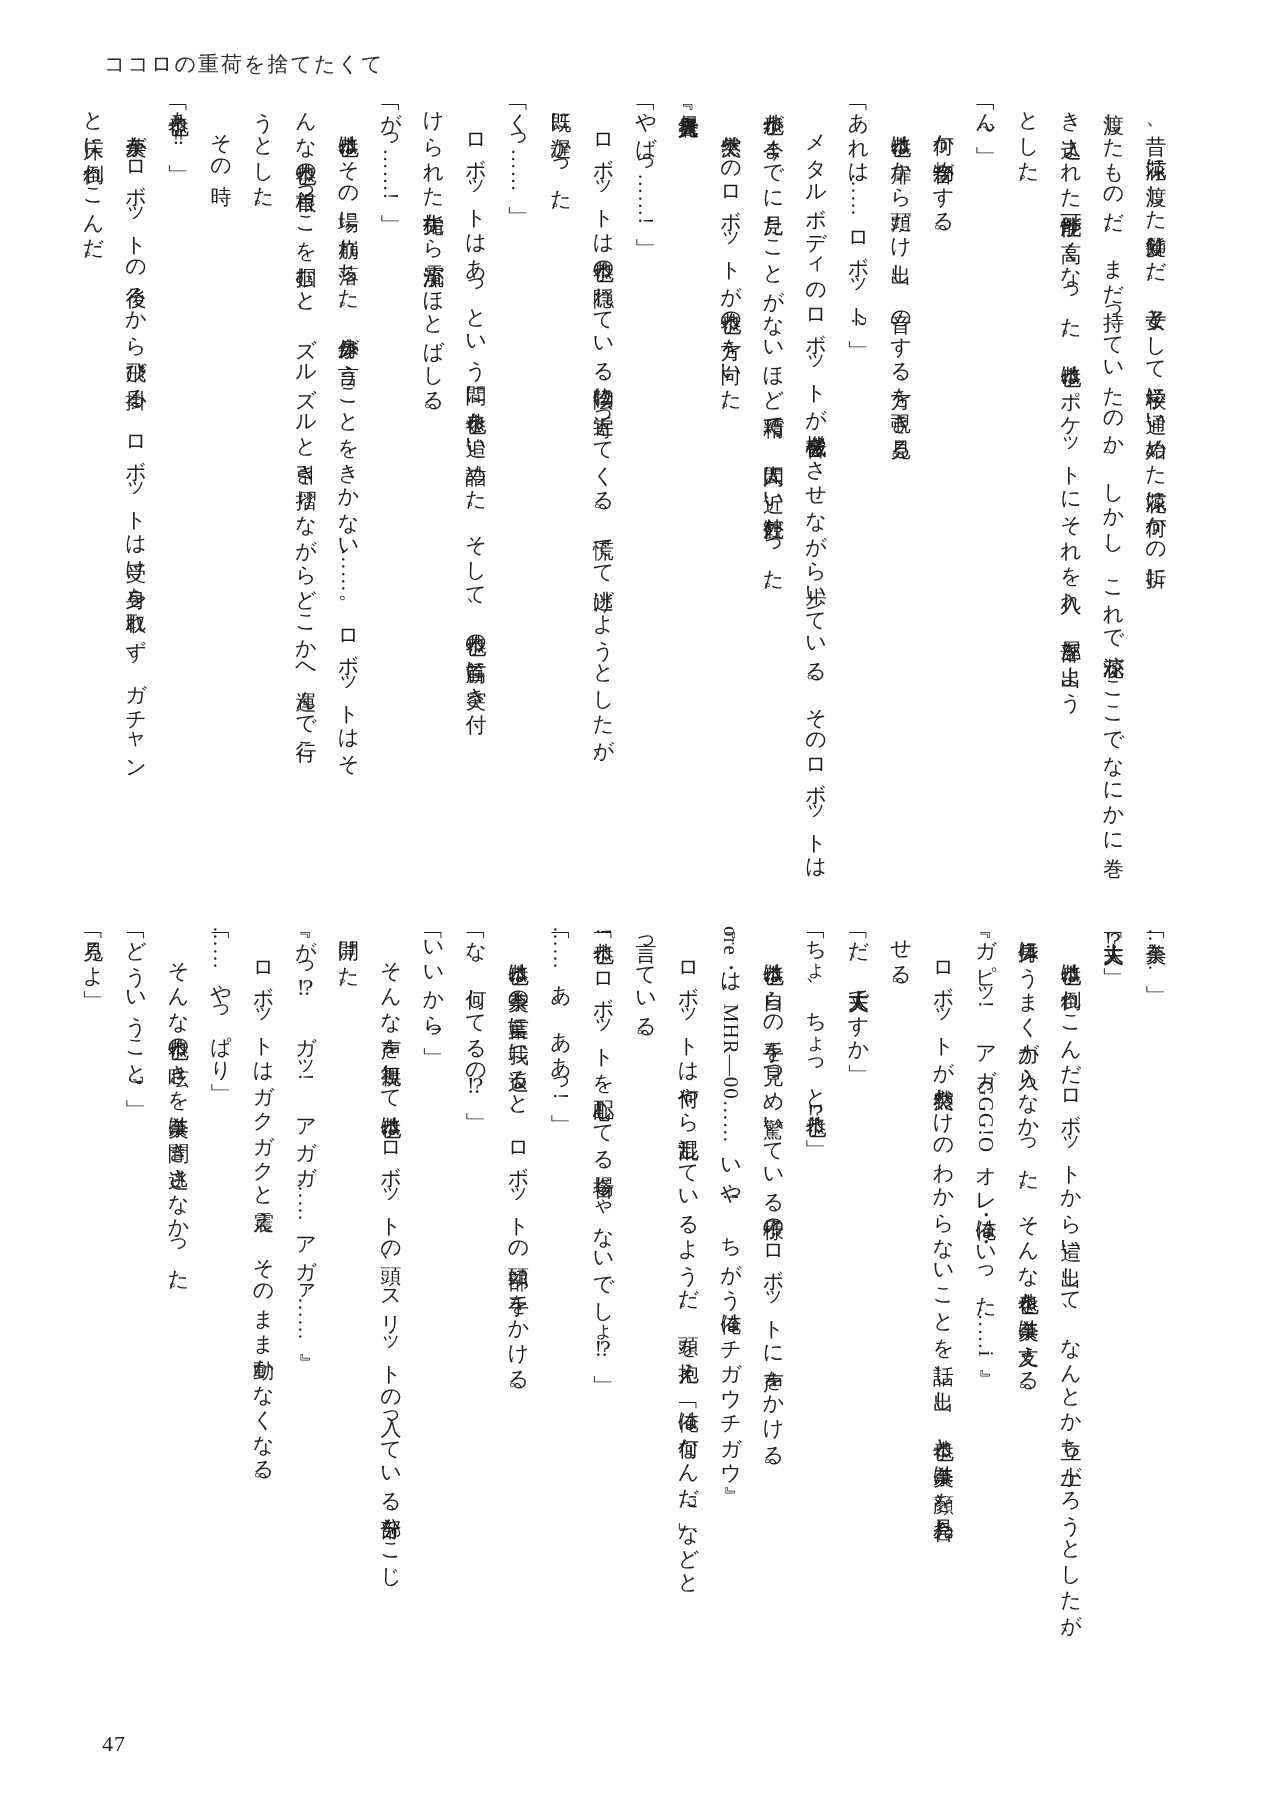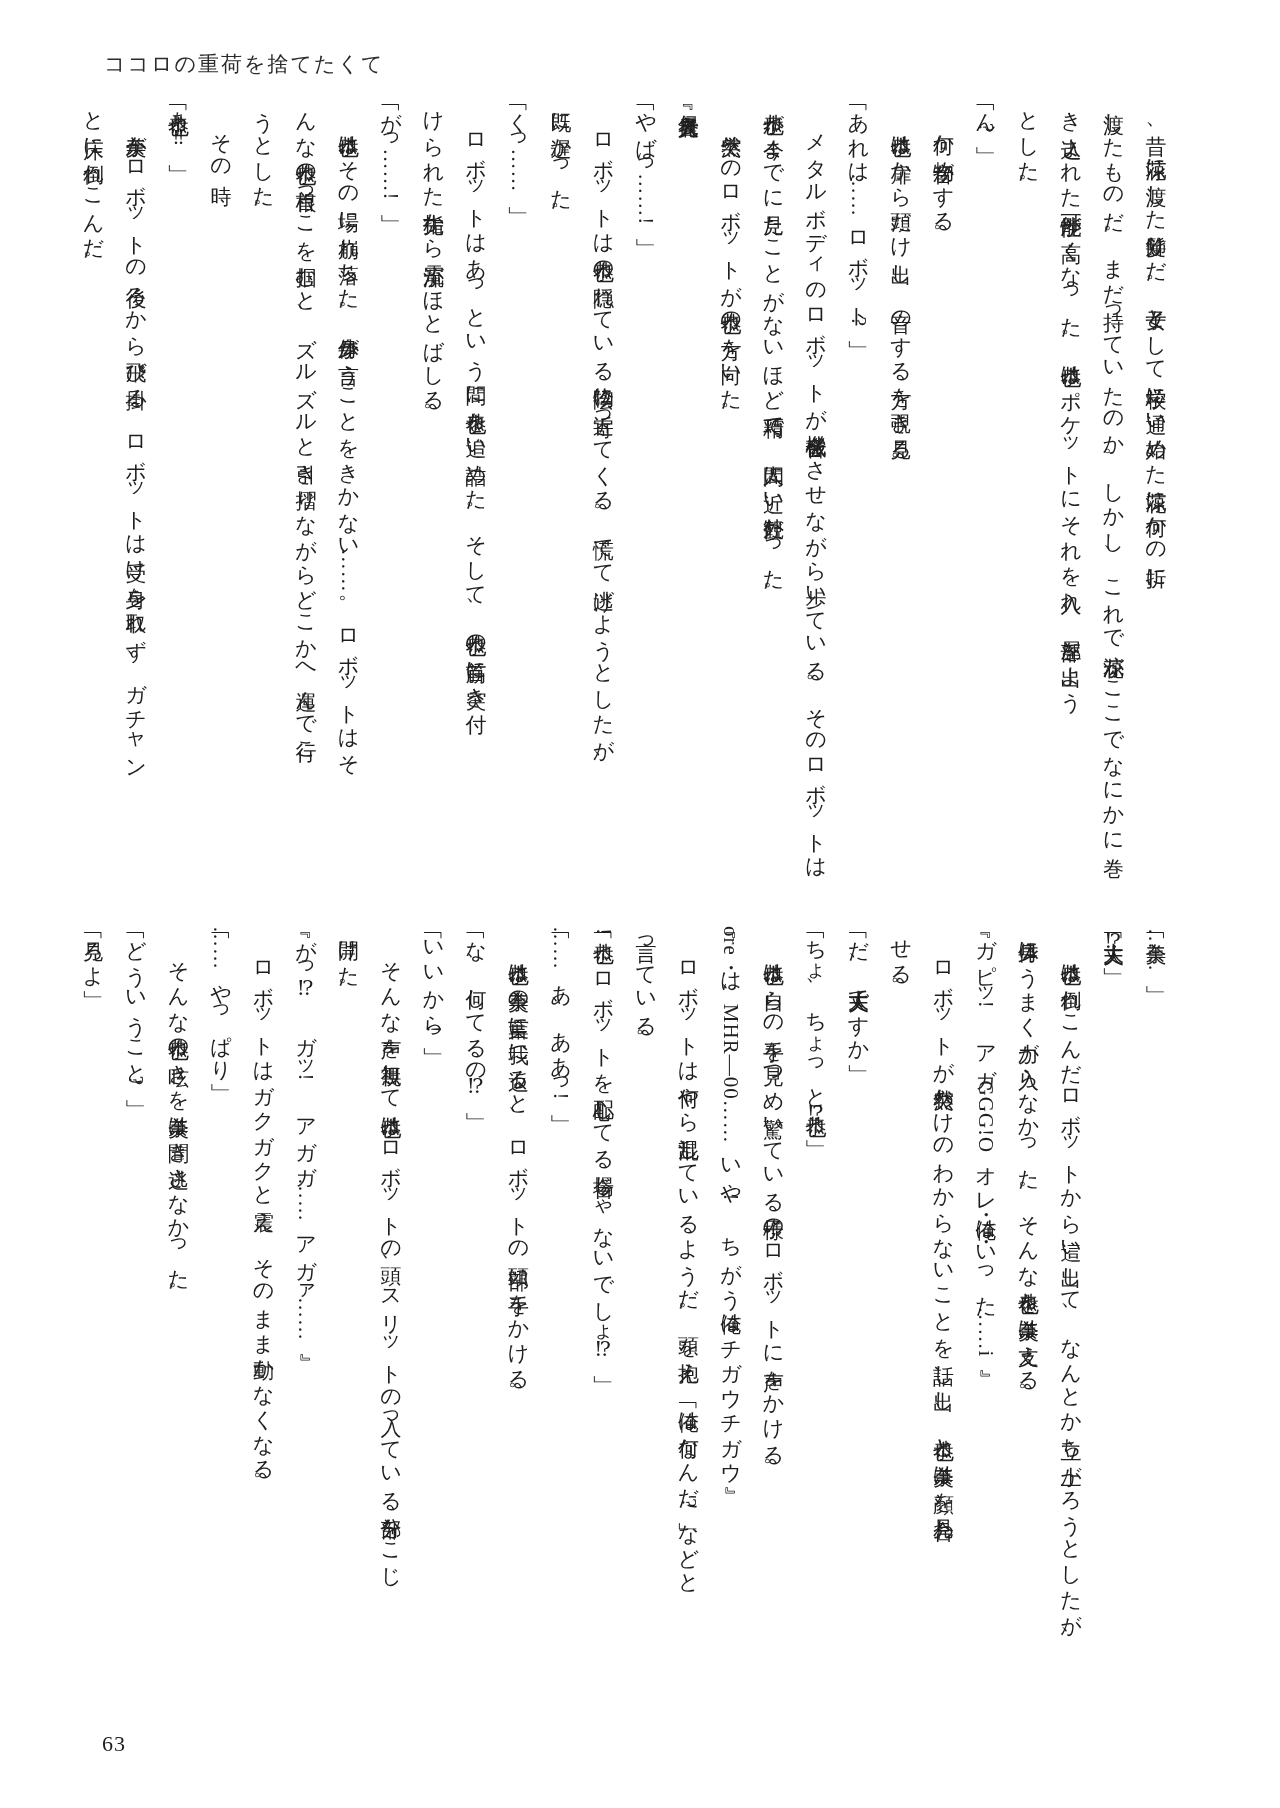--- a/index.html
+++ b/index.html
@@ -101,14 +101,14 @@
       <div class="tline">　そんな声を無視して恭也はロボットの頭、スリットの入っている部分をこじ</div>
       <div class="tline">開けた。</div>
       <div class="tline">『がっ⁉　ガッ!　アガガ……アガァ……』</div>
       <div class="tline">　ロボットはガクガクと震え、そのまま動かなくなる。</div>
       <div class="tline">「……やっぱり」</div>
       <div class="tline">　そんな恭也の呟きを美奈は聞き逃さなかった。</div>
       <div class="tline">「どういうこと?」</div>
       <div class="tline">「見ろよ」</div>
     </section>
 
-  <footer class="page-number">63</footer>
+  <footer class="page-number">47</footer>
 </div>
 
 </body></html>

